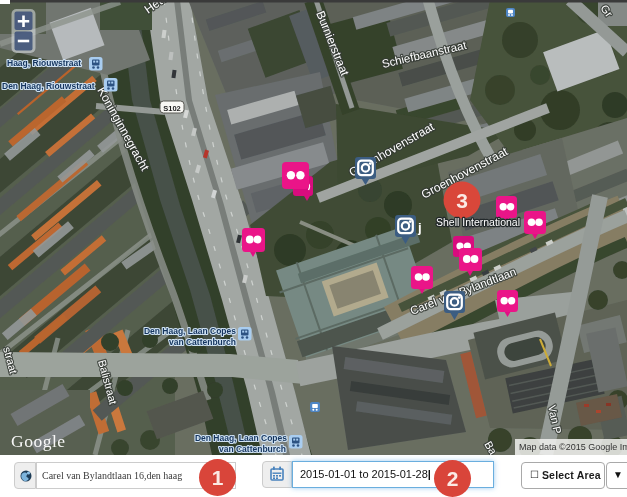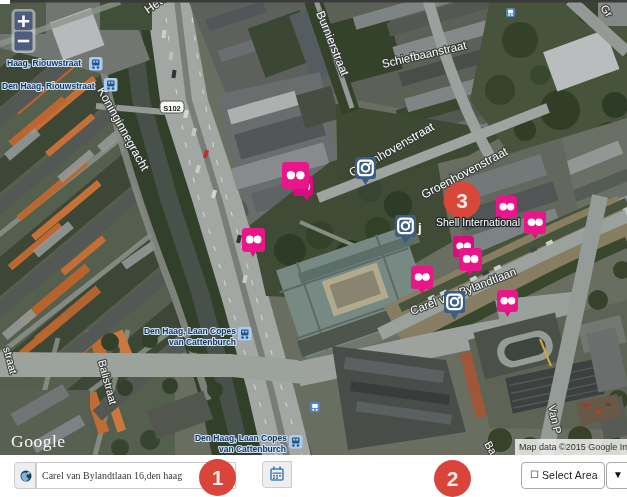--- a/index.html
+++ b/index.html
@@ -544,19 +544,20 @@
           <rect x="16.2" y="4.6" width="1.8" height="3.4"></rect>
           <rect x="9.5" y="10.5" width="9" height="1.4"></rect>
           <rect x="10" y="13" width="2" height="1.6"></rect>
           <rect x="13" y="13" width="2" height="1.6"></rect>
           <rect x="16" y="13" width="2" height="1.6"></rect>
           <rect x="10" y="15.4" width="2" height="1.6"></rect>
           <rect x="13" y="15.4" width="2" height="1.6"></rect>
         </g>
       </svg></div>
 
+<div class="field" style="left:292px;top:461px;width:202px;font-size:11px;padding:0 0 0 7px;border-color:#6aaede;box-shadow:0 0 5px rgba(102,175,233,.65);color:#111;">2015-01-01 to 2015-01-28<span style="font-weight:bold">|</span></div>
 
 <div class="badge" style="left:434px;top:460px;">2</div>
 
-<div class="btn" style="left:521px;top:462px;width:84px;white-space:nowrap;font-size:10.5px;padding:6px 0 0 8px;"><span style="font-size:10px;position:relative;top:-1px;">☐</span> <b style="font-weight:400;letter-spacing:.2px;">Select Area</b></div>
+<div class="btn" style="left:521px;top:462px;width:84px;white-space:nowrap;font-size:10.5px;padding:6px 0 0 8px;"><span style="font-size:10px;position:relative;top:-1px;">☐</span> <b style="font-weight:700;letter-spacing:.2px;">Select Area</b></div>
 
 <div class="btn" style="left:606px;top:462px;width:26px;text-align:left;padding:6px 0 0 6px;font-size:10px;color:#111;">▼</div>
 </div>
 
 </body></html>

